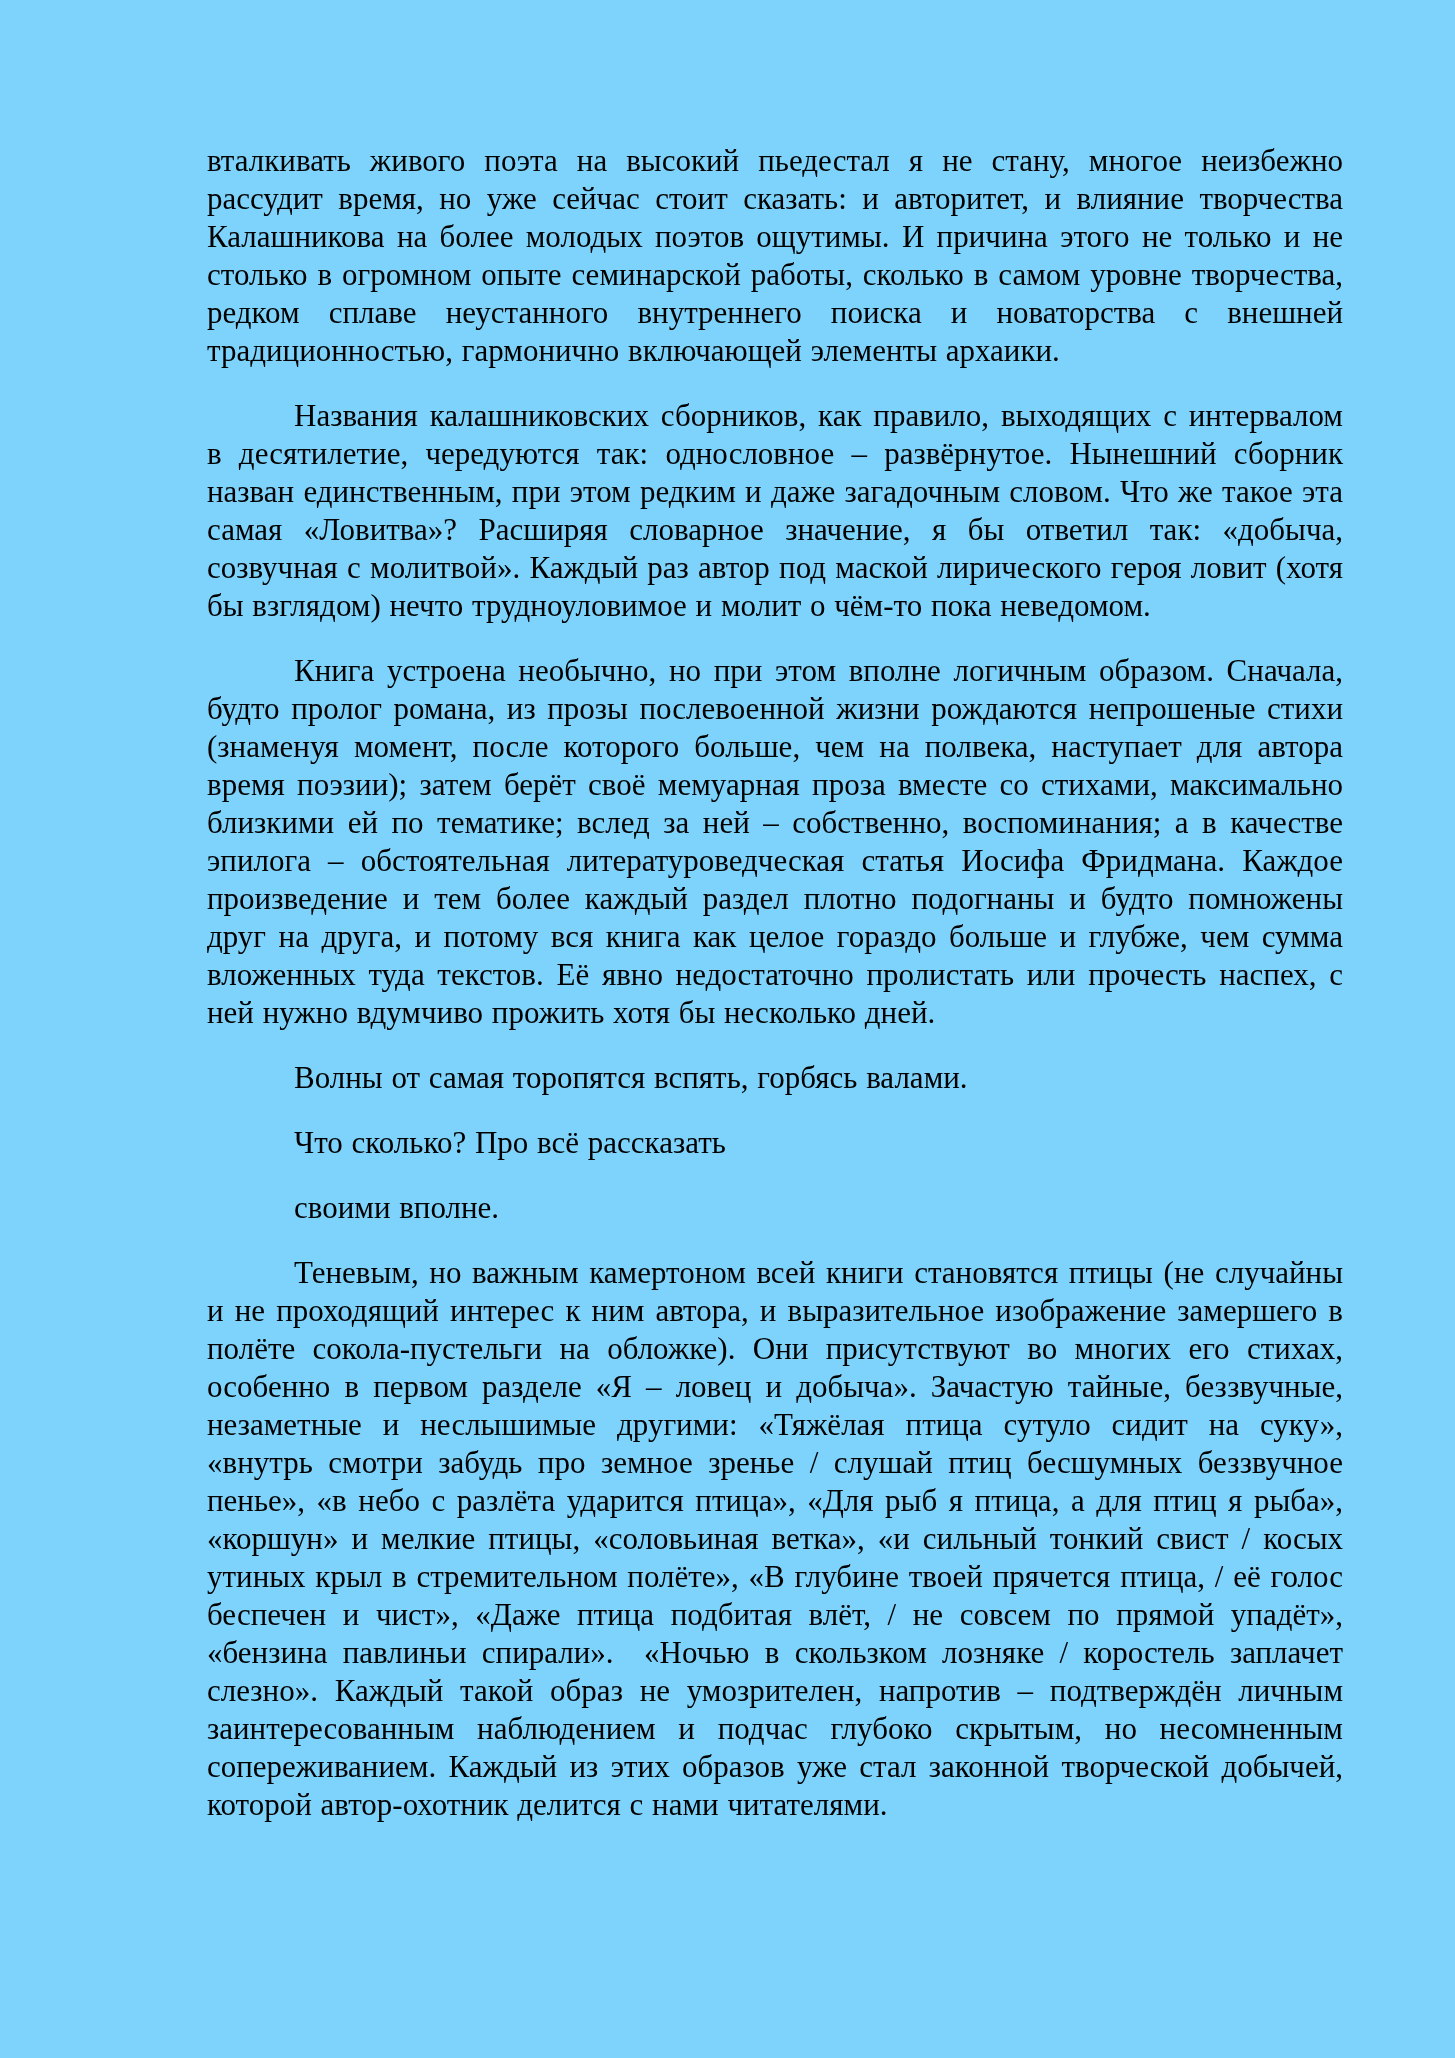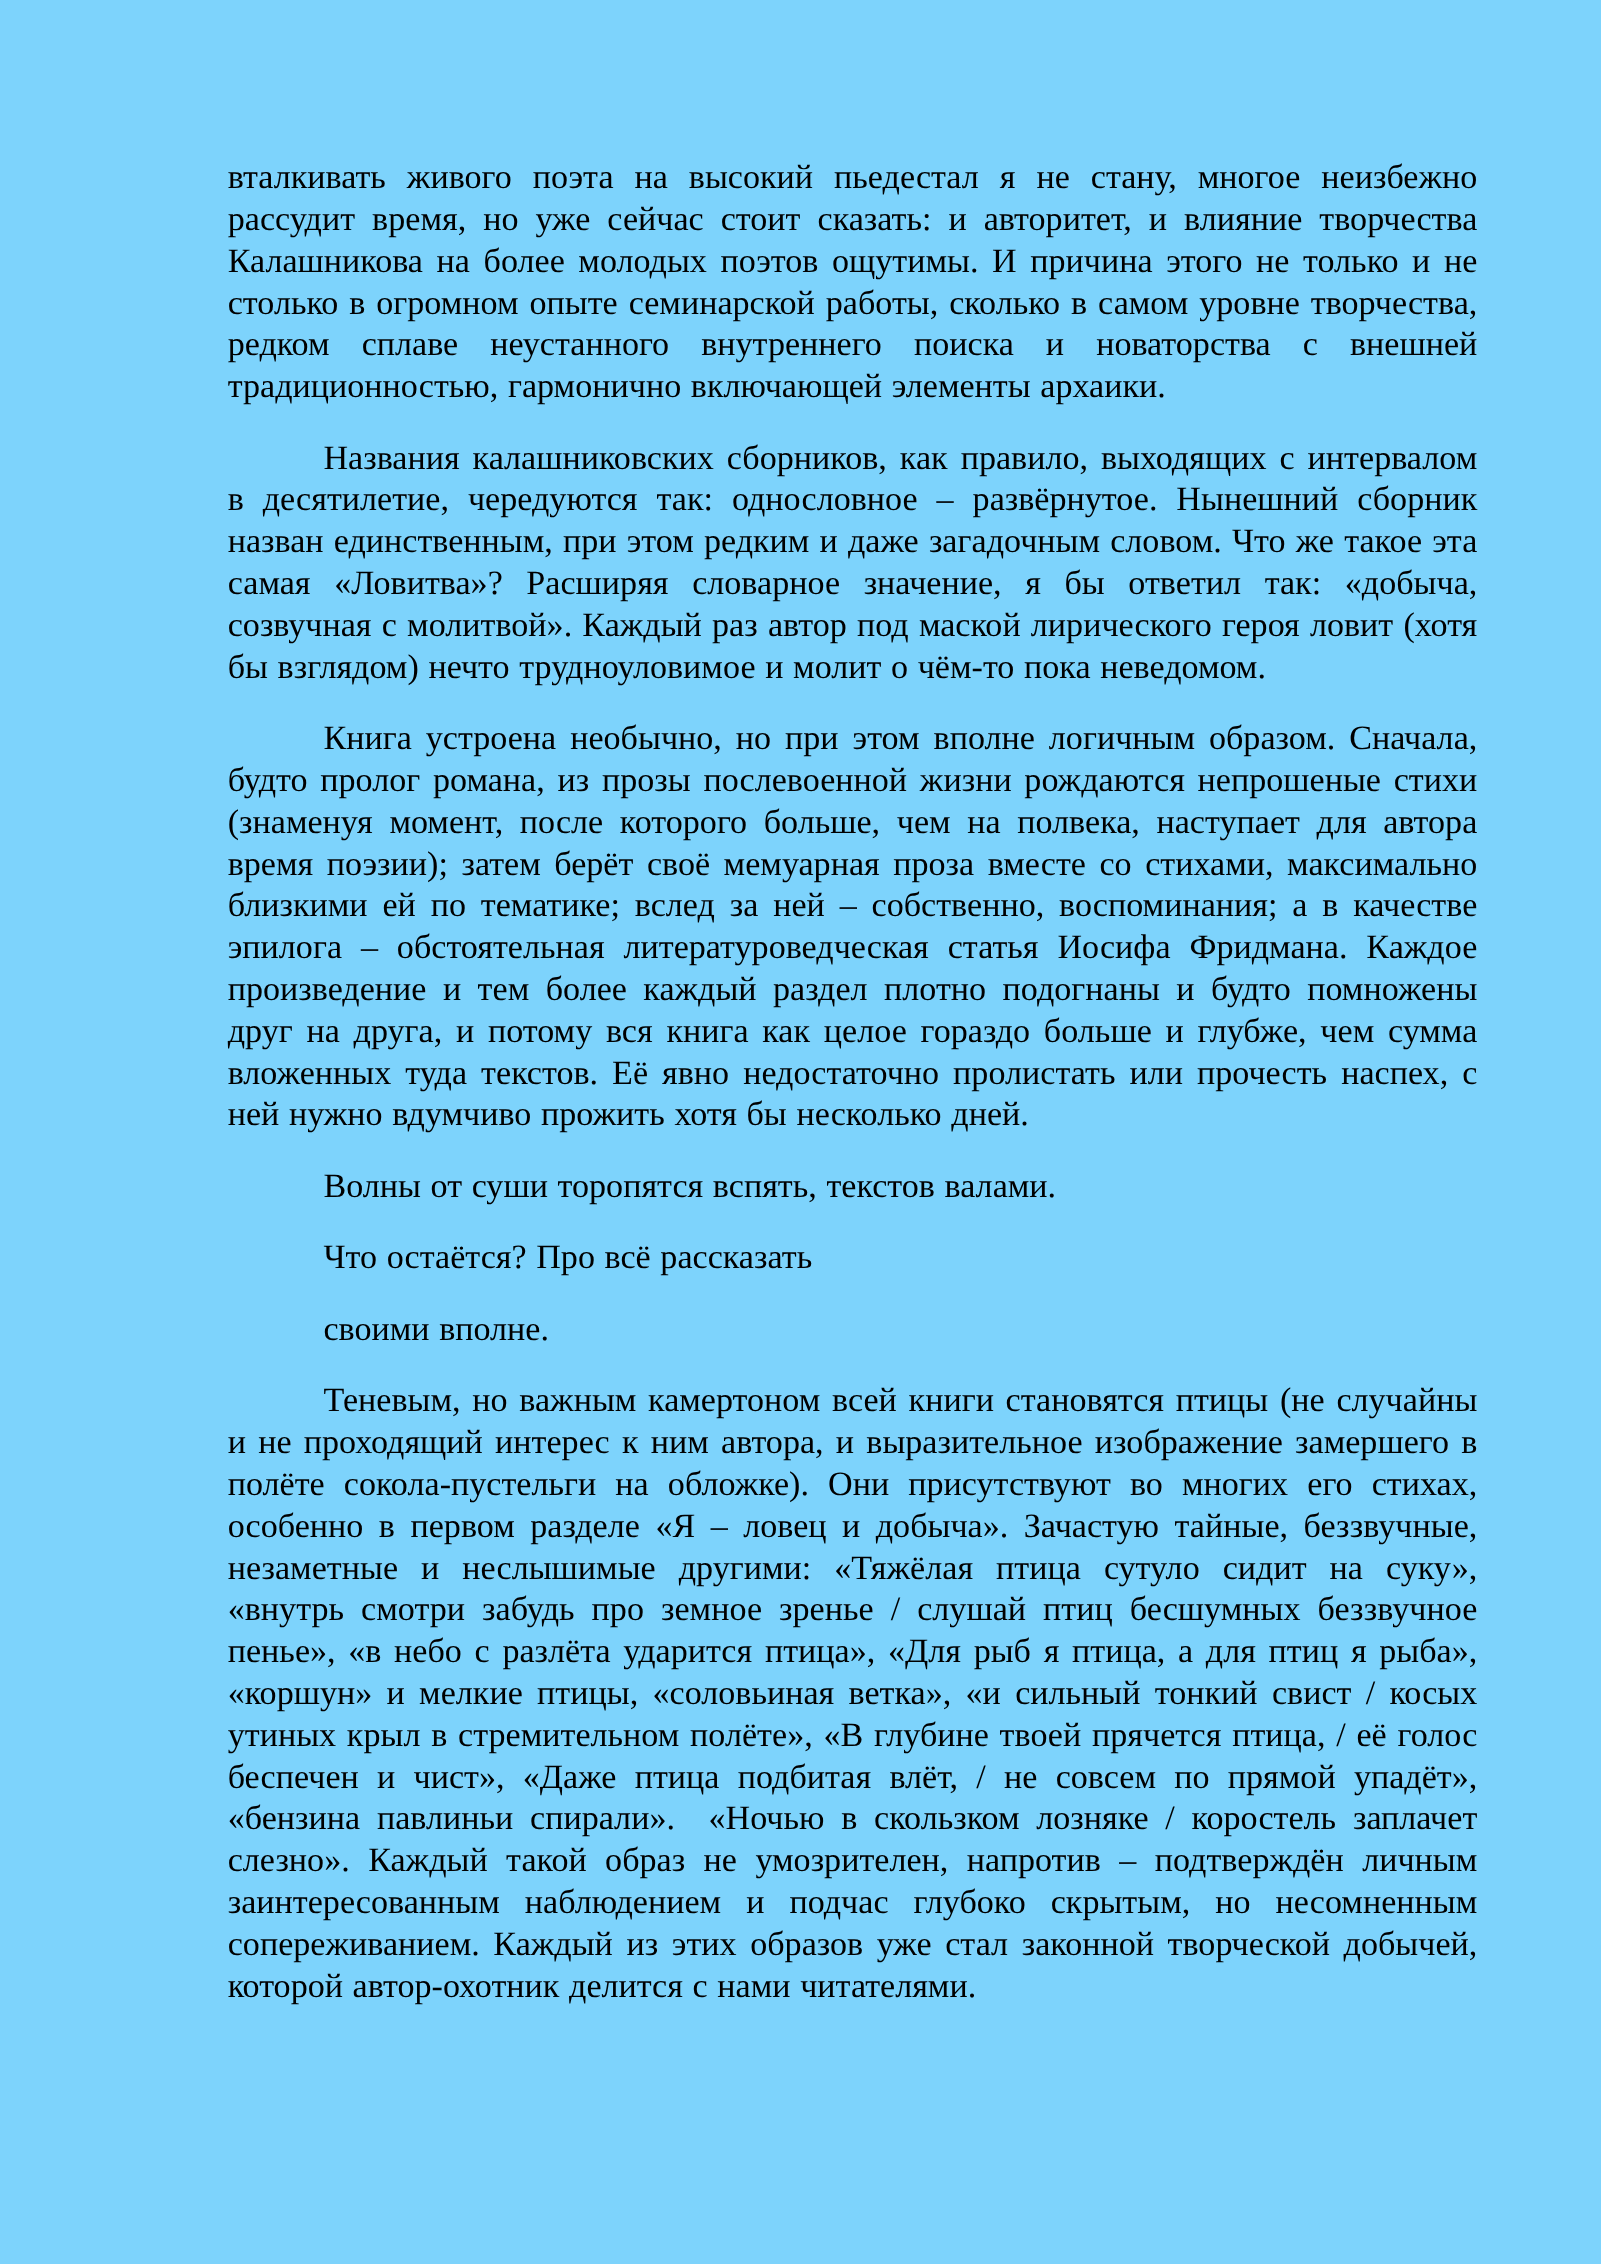--- a/index.html
+++ b/index.html
@@ -37,21 +37,21 @@
 <body>
 
 <div class="page">
   <p class="para no-indent">вталкивать живого поэта на высокий пьедестал я не стану, многое неизбежно рассудит время, но уже сейчас стоит сказать: и авторитет, и влияние творчества Калашникова на более молодых поэтов ощутимы. И причина этого не только и не столько в огромном опыте семинарской работы, сколько в самом уровне творчества, редком сплаве неустанного внутреннего поиска и новаторства с внешней традиционностью, гармонично включающей элементы архаики.</p>
 
   <p class="para">Названия калашниковских сборников, как правило, выходящих с интервалом в десятилетие, чередуются так: однословное – развёрнутое. Нынешний сборник назван единственным, при этом редким и даже загадочным словом. Что же такое эта самая «Ловитва»? Расширяя словарное значение, я бы ответил так: «добыча, созвучная с молитвой». Каждый раз автор под маской лирического героя ловит (хотя бы взглядом) нечто трудноуловимое и молит о чём-то пока неведомом.</p>
 
   <p class="para">Книга устроена необычно, но при этом вполне логичным образом. Сначала, будто пролог романа, из прозы послевоенной жизни рождаются непрошеные стихи (знаменуя момент, после которого больше, чем на полвека, наступает для автора время поэзии); затем берёт своё мемуарная проза вместе со стихами, максимально близкими ей по тематике; вслед за ней – собственно, воспоминания; а в качестве эпилога – обстоятельная литературоведческая статья Иосифа Фридмана. Каждое произведение и тем более каждый раздел плотно подогнаны и будто помножены друг на друга, и потому вся книга как целое гораздо больше и глубже, чем сумма вложенных туда текстов. Её явно недостаточно пролистать или прочесть наспех, с ней нужно вдумчиво прожить хотя бы несколько дней.</p>
 
 
-  <p class="para">Волны от суши торопятся вспять, текстов валами.</p>
+  <p class="para">Волны от самая торопятся вспять, горбясь валами.</p>
 
-  <p class="para">Что остаётся? Про всё рассказать</p>
+  <p class="para">Что сколько? Про всё рассказать</p>
 
   <p class="para">своими вполне.</p>
 
   <p class="para">Теневым, но важным камертоном всей книги становятся птицы (не случайны и не проходящий интерес к ним автора, и выразительное изображение замершего в полёте сокола-пустельги на обложке). Они присутствуют во многих его стихах, особенно в первом разделе «Я – ловец и добыча». Зачастую тайные, беззвучные, незаметные и неслышимые другими: «Тяжёлая птица сутуло сидит на суку», «внутрь смотри забудь про земное зренье / слушай птиц бесшумных беззвучное пенье», «в небо с разлёта ударится птица», «Для рыб я птица, а для птиц я рыба», «коршун» и мелкие птицы, «соловьиная ветка», «и сильный тонкий свист / косых утиных крыл в стремительном полёте», «В глубине твоей прячется птица, / её голос беспечен и чист», «Даже птица подбитая влёт, / не совсем по прямой упадёт», «бензина павлиньи спирали».&nbsp; «Ночью в скользком лозняке / коростель заплачет слезно». Каждый такой образ не умозрителен, напротив – подтверждён личным заинтересованным наблюдением и подчас глубоко скрытым, но несомненным сопереживанием. Каждый из этих образов уже стал законной творческой добычей, которой автор-охотник делится с нами читателями.</p>
 
 </div>
 
 </body></html>

